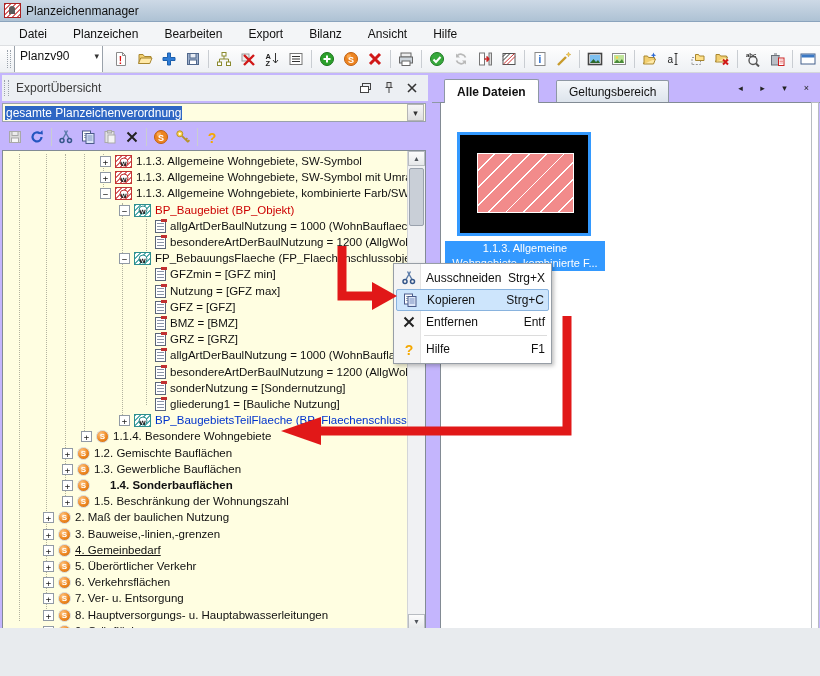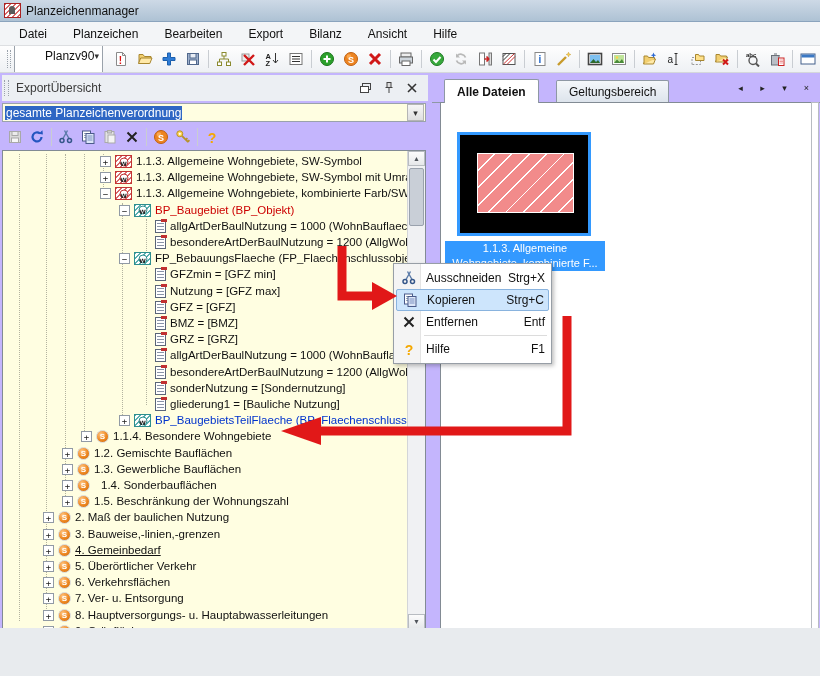--- a/index.html
+++ b/index.html
@@ -14,21 +14,21 @@
     background:repeating-linear-gradient(135deg,#d86a6a 0 1px,#fff 1px 3.5px);position:relative;}
   .app-icon:after{content:"";position:absolute;left:4px;top:2px;width:6px;height:8px;background:#5a5a5a;border-radius:3px 3px 0 0;}
   .menubar{position:absolute;left:0;top:22px;width:820px;height:24px;background:#f3f5f7;
     border-bottom:1px solid #dddfe2;display:flex;align-items:center;padding-left:6px;box-sizing:border-box;}
   .mitem{padding:3px 13px;cursor:default;}
   .toolbar{position:absolute;left:0;top:46px;width:820px;height:27px;
     background:linear-gradient(#fefefe,#eef1f4);border-bottom:1px solid #d5d8db;
     display:flex;align-items:center;padding-left:4px;box-sizing:border-box;overflow:hidden;}
   .grip{width:3px;height:18px;border-left:1px dotted #9aa2ab;border-right:1px dotted #9aa2ab;margin:0 3px;}
   .combo{width:112px;height:19px;background:#fff;border:1px solid #9aa2ab;display:flex;align-items:center;
-    justify-content:flex-end;padding:0 3px 7px 5px;margin-right:6px;}
+    justify-content:space-between;padding:0 3px 7px 5px;margin-right:6px;}
   .combo .arr{font-size:9px;color:#333;}
   .tbtn{width:24px;height:22px;display:flex;align-items:center;justify-content:center;border-radius:2px;}
   .tsep{width:1px;height:18px;background:#c9cdd2;margin:0 3px;}
   .icn{display:inline-flex;width:16px;height:16px;align-items:center;justify-content:center;}
   .icn svg{display:block;}
   
   .phdr{position:absolute;left:2px;top:75px;width:426px;height:26px;display:flex;align-items:center;
     color:#3a3a3a;background:#eceff3;}
   .phgrip{width:3px;height:16px;border-left:1px dotted #9aa2ab;border-right:1px dotted #9aa2ab;margin:0 7px 0 2px;}
   .phbtns{margin-left:auto;display:flex;gap:6px;padding-right:8px;}
@@ -596,21 +596,21 @@
           <span class="lbl" style="left:91px;">1.2. Gemischte Bauflächen</span>
         </div>
         <div class="trow" style="top: 310.8px;">
           <span class="exp" style="left:59px">+</span>
           <span class="sicon" style="left:74px">S</span>
           <span class="lbl" style="left:91px;">1.3. Gewerbliche Bauflächen</span>
         </div>
         <div class="trow" style="top: 327px;">
           <span class="exp" style="left:59px">+</span>
           <span class="sicon" style="left:74px">S</span>
-          <span class="lbl" style="left:98px;">1.4. Sonderbauflächen</span>
+          <span class="lbl" style="left:107px;font-weight:bold;">1.4. Sonderbauflächen</span>
         </div>
         <div class="trow" style="top: 343.2px;">
           <span class="exp" style="left:59px">+</span>
           <span class="sicon" style="left:74px">S</span>
           <span class="lbl" style="left:91px;">1.5. Beschränkung der Wohnungszahl</span>
         </div>
         <div class="trow" style="top: 359.4px;">
           <span class="exp" style="left:40px">+</span>
           <span class="sicon" style="left:55px">S</span>
           <span class="lbl" style="left:72px;">2. Maß der baulichen Nutzung</span>

